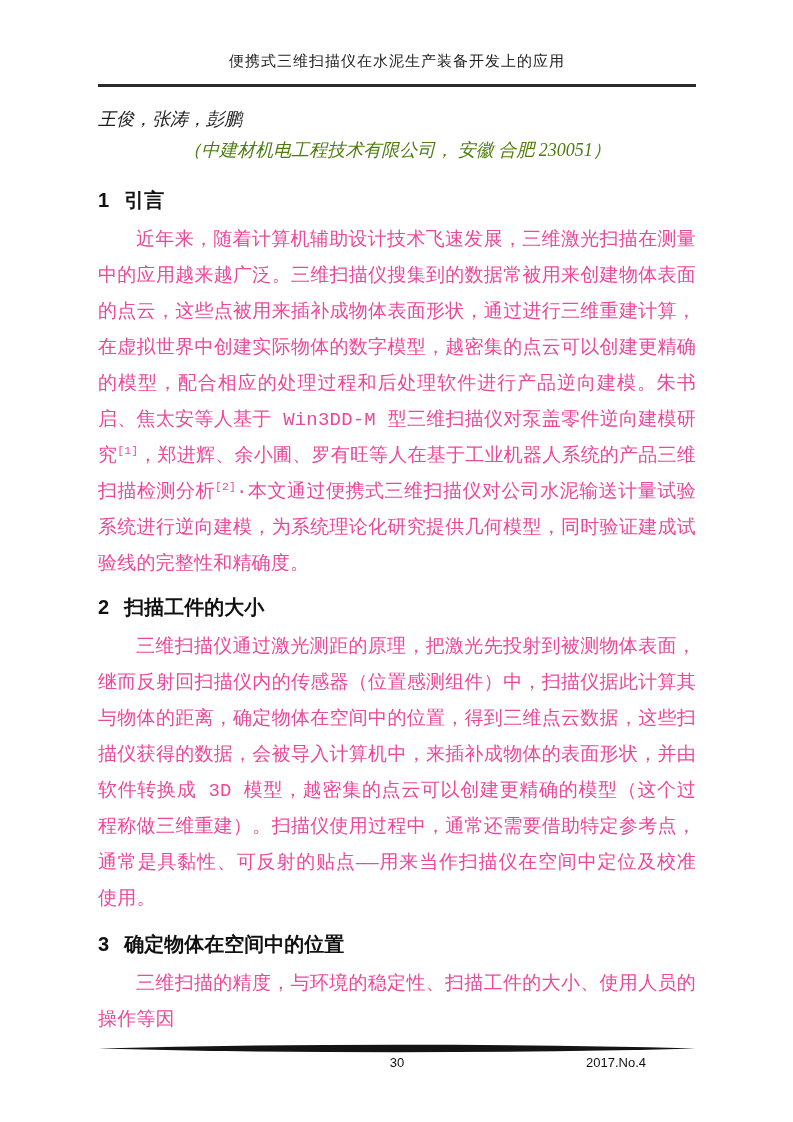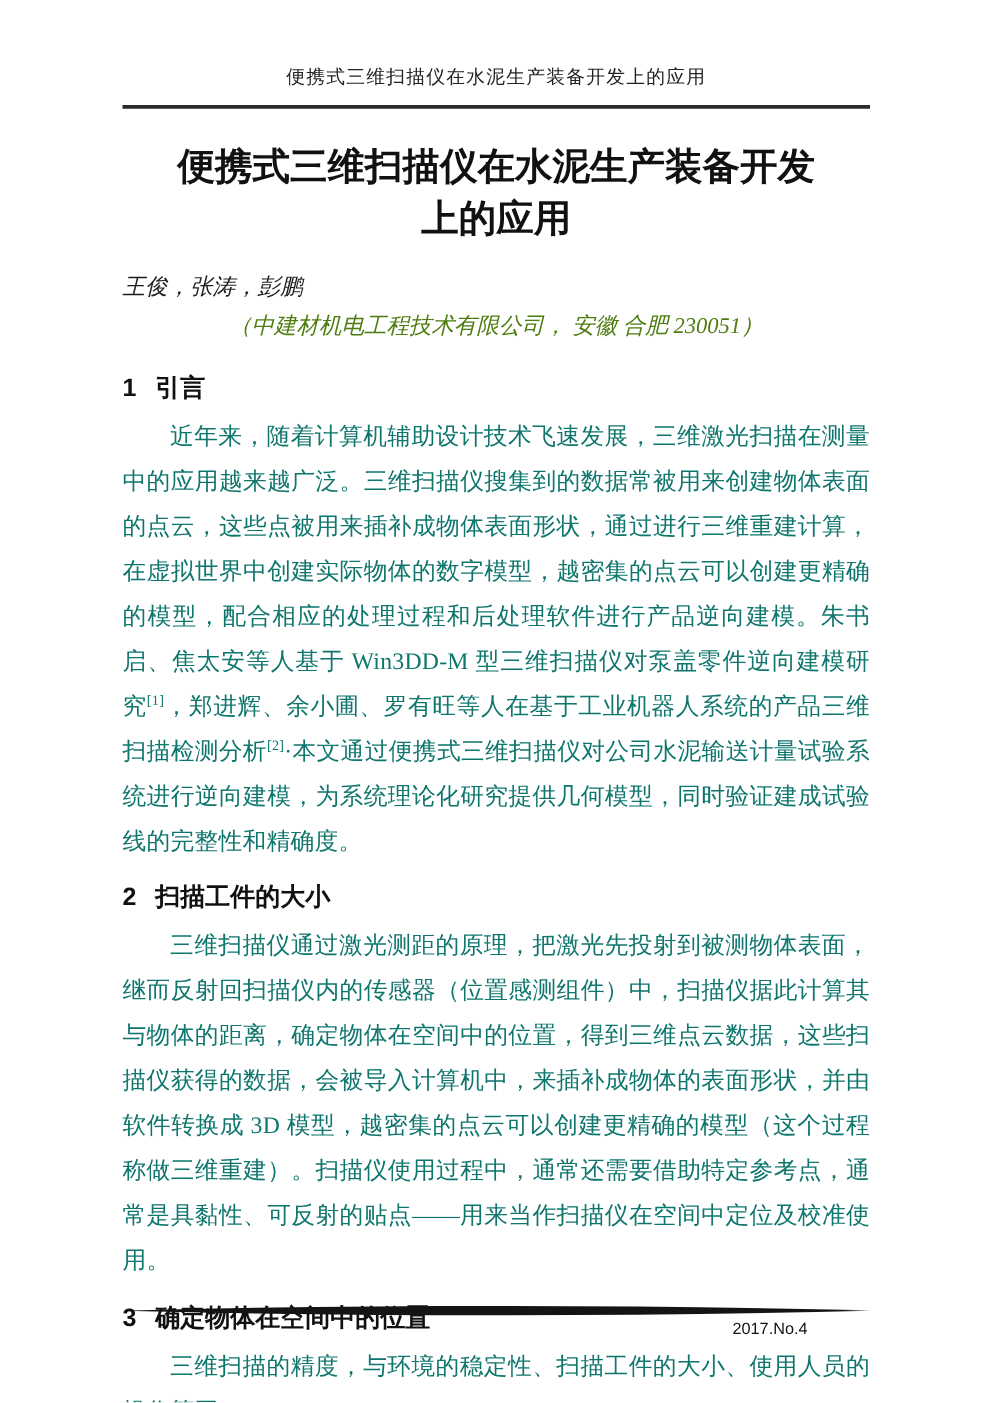--- a/index.html
+++ b/index.html
@@ -65,22 +65,23 @@
   .h2 { margin-top: 12px; }
   .h3 { margin-top: 14px; }
 
   .para {
     margin: 8px 0 0 0;
     font-size: 19px;
     line-height: 36px;
     text-align: justify;
     text-justify: inter-ideograph;
     text-indent: 2em;
-    color: #0f766e;
+    color: #ec4899;
     letter-spacing: 0.2px;
+    font-family: Liberation Mono, monospace;
   }
   .para sup {
     font-size: 0.6em;
     line-height: 0;
     vertical-align: super;
   }
 
   .footer {
     position: absolute;
     left: 66px;
@@ -105,24 +106,20 @@
 </style>
 </head>
 <body>
 
 <div class="page">
   <div class="content">
 
     <div class="running-header">便携式三维扫描仪在水泥生产装备开发上的应用</div>
     <div class="header-rule"></div>
 
-    <div class="paper-title">
-      <div>便携式三维扫描仪在水泥生产装备开发</div>
-      <div>上的应用</div>
-    </div>
 
     <div class="authors-line">王俊，张涛，彭鹏</div>
     <div class="affiliation-line">（中建材机电工程技术有限公司， 安徽  合肥  230051）</div>
 
     <div class="section-heading h1">
       <span class="sec-num">1</span>
       <span>引言</span>
     </div>
     <p class="para">近年来，随着计算机辅助设计技术飞速发展，三维激光扫描在测量中的应用越来越广泛。三维扫描仪搜集到的数据常被用来创建物体表面的点云，这些点被用来插补成物体表面形状，通过进行三维重建计算，在虚拟世界中创建实际物体的数字模型，越密集的点云可以创建更精确的模型，配合相应的处理过程和后处理软件进行产品逆向建模。朱书启、焦太安等人基于 Win3DD-M 型三维扫描仪对泵盖零件逆向建模研究<sup>[1]</sup>，郑进辉、余小圃、罗有旺等人在基于工业机器人系统的产品三维扫描检测分析<sup>[2]</sup>·本文通过便携式三维扫描仪对公司水泥输送计量试验系统进行逆向建模，为系统理论化研究提供几何模型，同时验证建成试验线的完整性和精确度。</p>
 
@@ -137,16 +134,17 @@
       <span>确定物体在空间中的位置</span>
     </div>
     <p class="para">三维扫描的精度，与环境的稳定性、扫描工件的大小、使用人员的操作等因</p>
   </div>
 
   <div class="footer">
     <svg class="footer-rule-svg" viewBox="0 0 662 9" preserveAspectRatio="none" aria-hidden="true">
       <path d="M0,4.5 C 110,1.8 220,0.8 331,0.8 C 442,0.8 552,1.8 662,4.5 C 552,7.2 442,8.2 331,8.2 C 220,8.2 110,7.2 0,4.5 Z" fill="#141414"></path>
     </svg>
     <div class="footer-row">
+      <div class="footer-page">30</div>
       <div class="footer-issue">2017.No.4</div>
     </div>
   </div>
 </div>
 
 </body></html>

